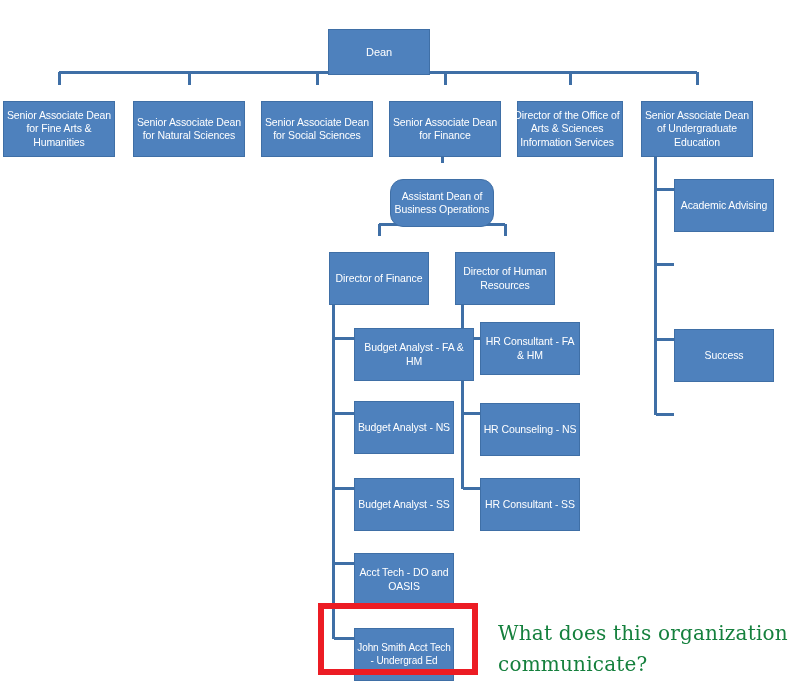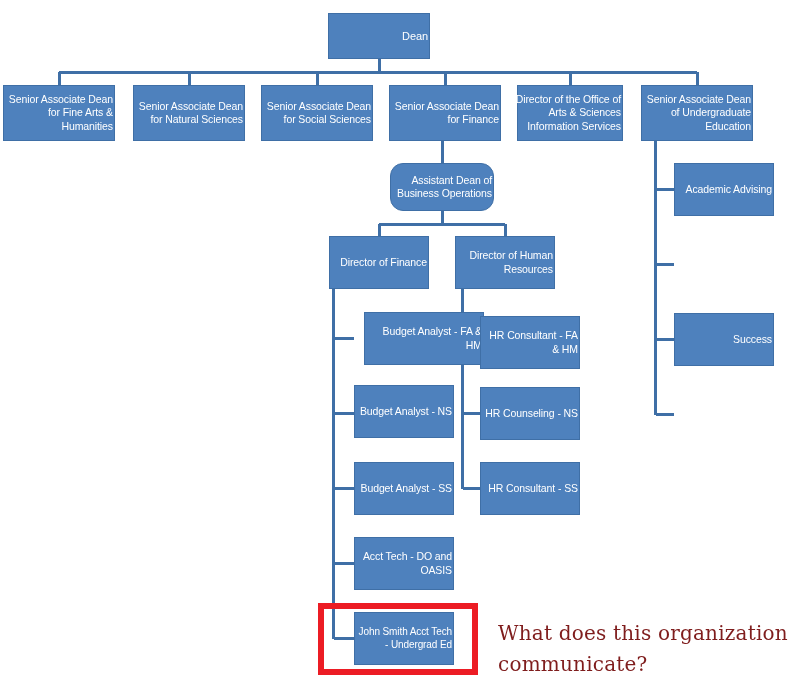--- a/index.html
+++ b/index.html
@@ -28,45 +28,46 @@
     pointer-events: none;
   }
   .node {
     position: absolute;
     background: #4e81bd;
     border: 1px solid #3f6fa6;
     box-sizing: border-box;
     display: flex;
     align-items: center;
     justify-content: center;
-    text-align: right;
+    text-align: center;
     color: #ffffff;
     font-size: 10.5px;
     line-height: 1.28;
     letter-spacing: -0.1px;
     padding: 0 1px;
     overflow: visible;
     white-space: normal;
+    margin-top: 16px;
   }
   .node.root {
     font-size: 11px;
   }
   .node-label {
     display: block;
     width: 100%;
   }
   .highlight-box {
     position: absolute;
     border: 6px solid #ec1c24;
     box-sizing: border-box;
     background: transparent;
   }
   .annotation {
     position: absolute;
-    color: #7f1d1d;
+    color: #15803d;
     font-family: "DejaVu Serif", serif;
     font-size: 20px;
     line-height: 1.55;
     font-style: normal;
     letter-spacing: 0.2px;
     white-space: pre-line;
   }
 </style>
 </head>
 <body>
@@ -147,41 +148,41 @@
   </div>
 
   <div class="node" style="left:329px; top:236px; width:100px; height:53px;">
     <span class="node-label">Director of Finance</span>
   </div>
 
   <div class="node" style="left:455px; top:236px; width:100px; height:53px;">
     <span class="node-label">Director of Human Resources</span>
   </div>
 
-  <div class="node" style="left:364px; top:312px; width:120px; height:53px;">
+  <div class="node" style="left:354px; top:312px; width:120px; height:53px;">
     <span class="node-label">Budget Analyst - FA &amp; HM</span>
   </div>
 
   <div class="node" style="left:354px; top:385px; width:100px; height:53px;">
     <span class="node-label">Budget Analyst - NS</span>
   </div>
 
   <div class="node" style="left:354px; top:462px; width:100px; height:53px;">
     <span class="node-label">Budget Analyst - SS</span>
   </div>
 
   <div class="node" style="left:354px; top:537px; width:100px; height:53px;">
     <span class="node-label">Acct Tech - DO and OASIS</span>
   </div>
 
   <div class="node" style="left:354px; top:612px; width:100px; height:53px; font-size:10px;">
     <span class="node-label">John Smith Acct Tech - Undergrad Ed</span>
   </div>
 
-  <div class="node" style="left:480px; top:316px; width:100px; height:53px;">
+  <div class="node" style="left:480px; top:306px; width:100px; height:53px;">
     <span class="node-label">HR Consultant - FA &amp; HM</span>
   </div>
 
   <div class="node" style="left:480px; top:387px; width:100px; height:53px;">
     <span class="node-label">HR Counseling - NS</span>
   </div>
 
   <div class="node" style="left:480px; top:462px; width:100px; height:53px;">
     <span class="node-label">HR Consultant - SS</span>
   </div>

